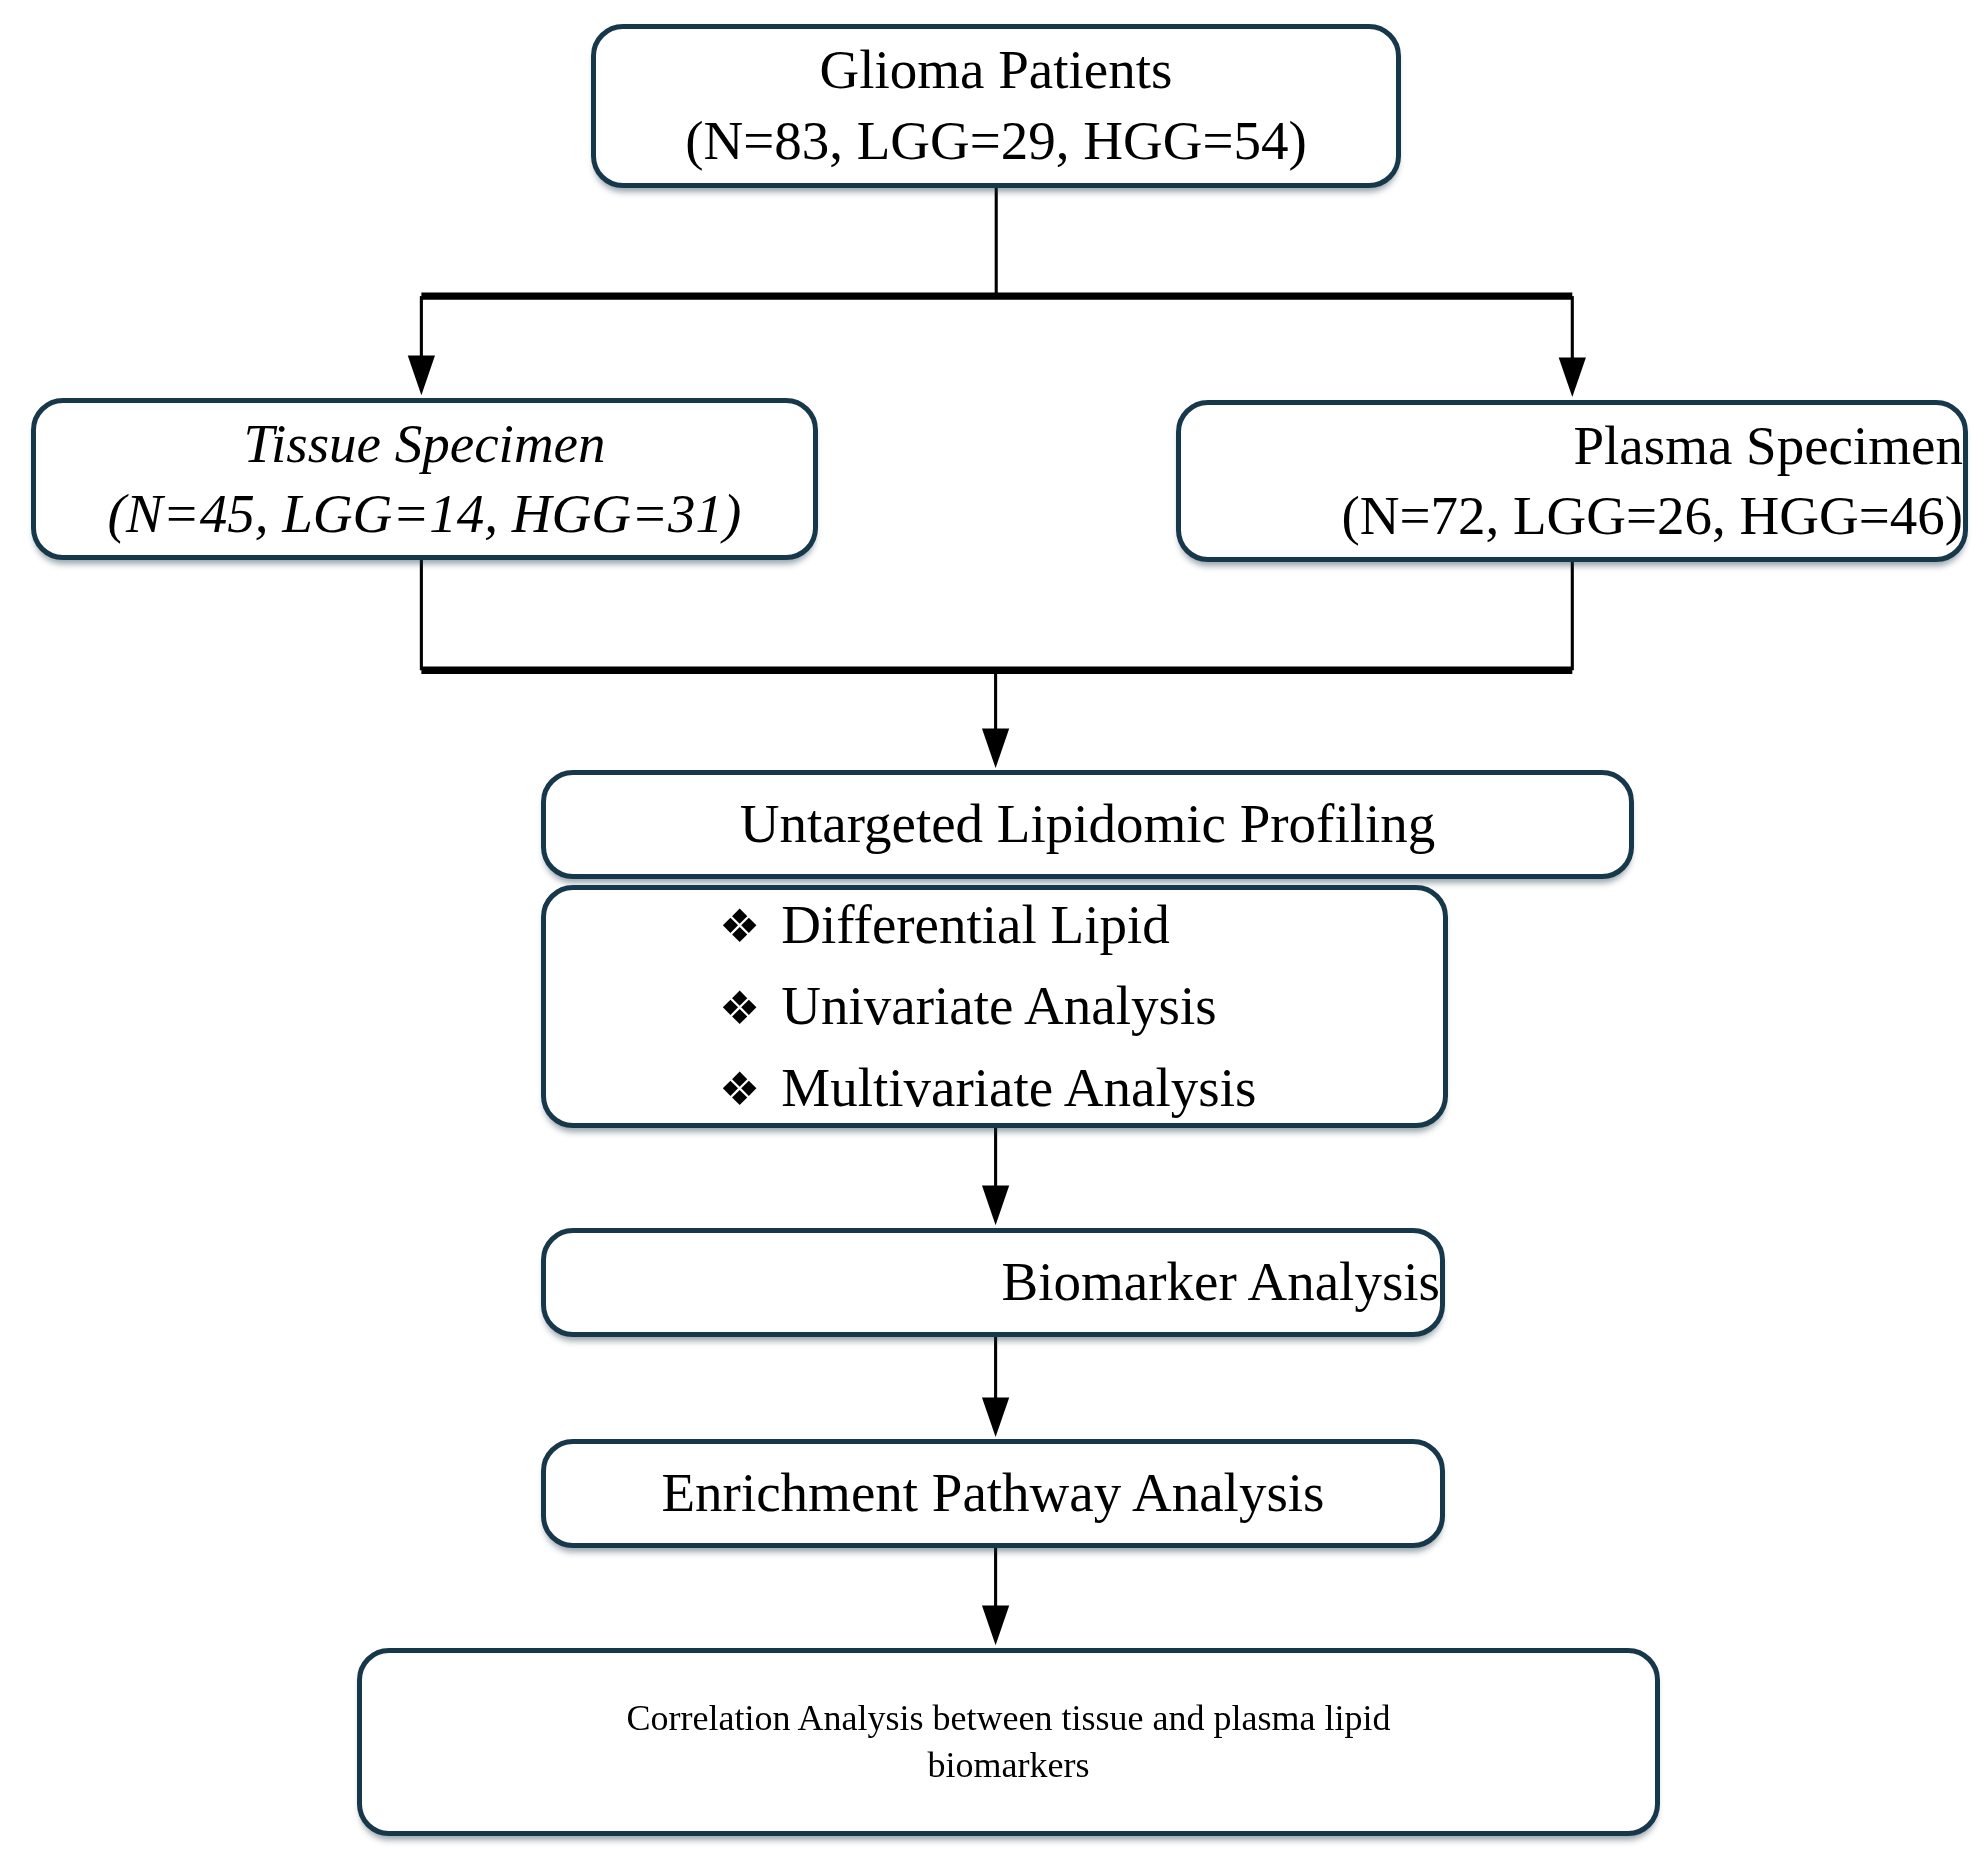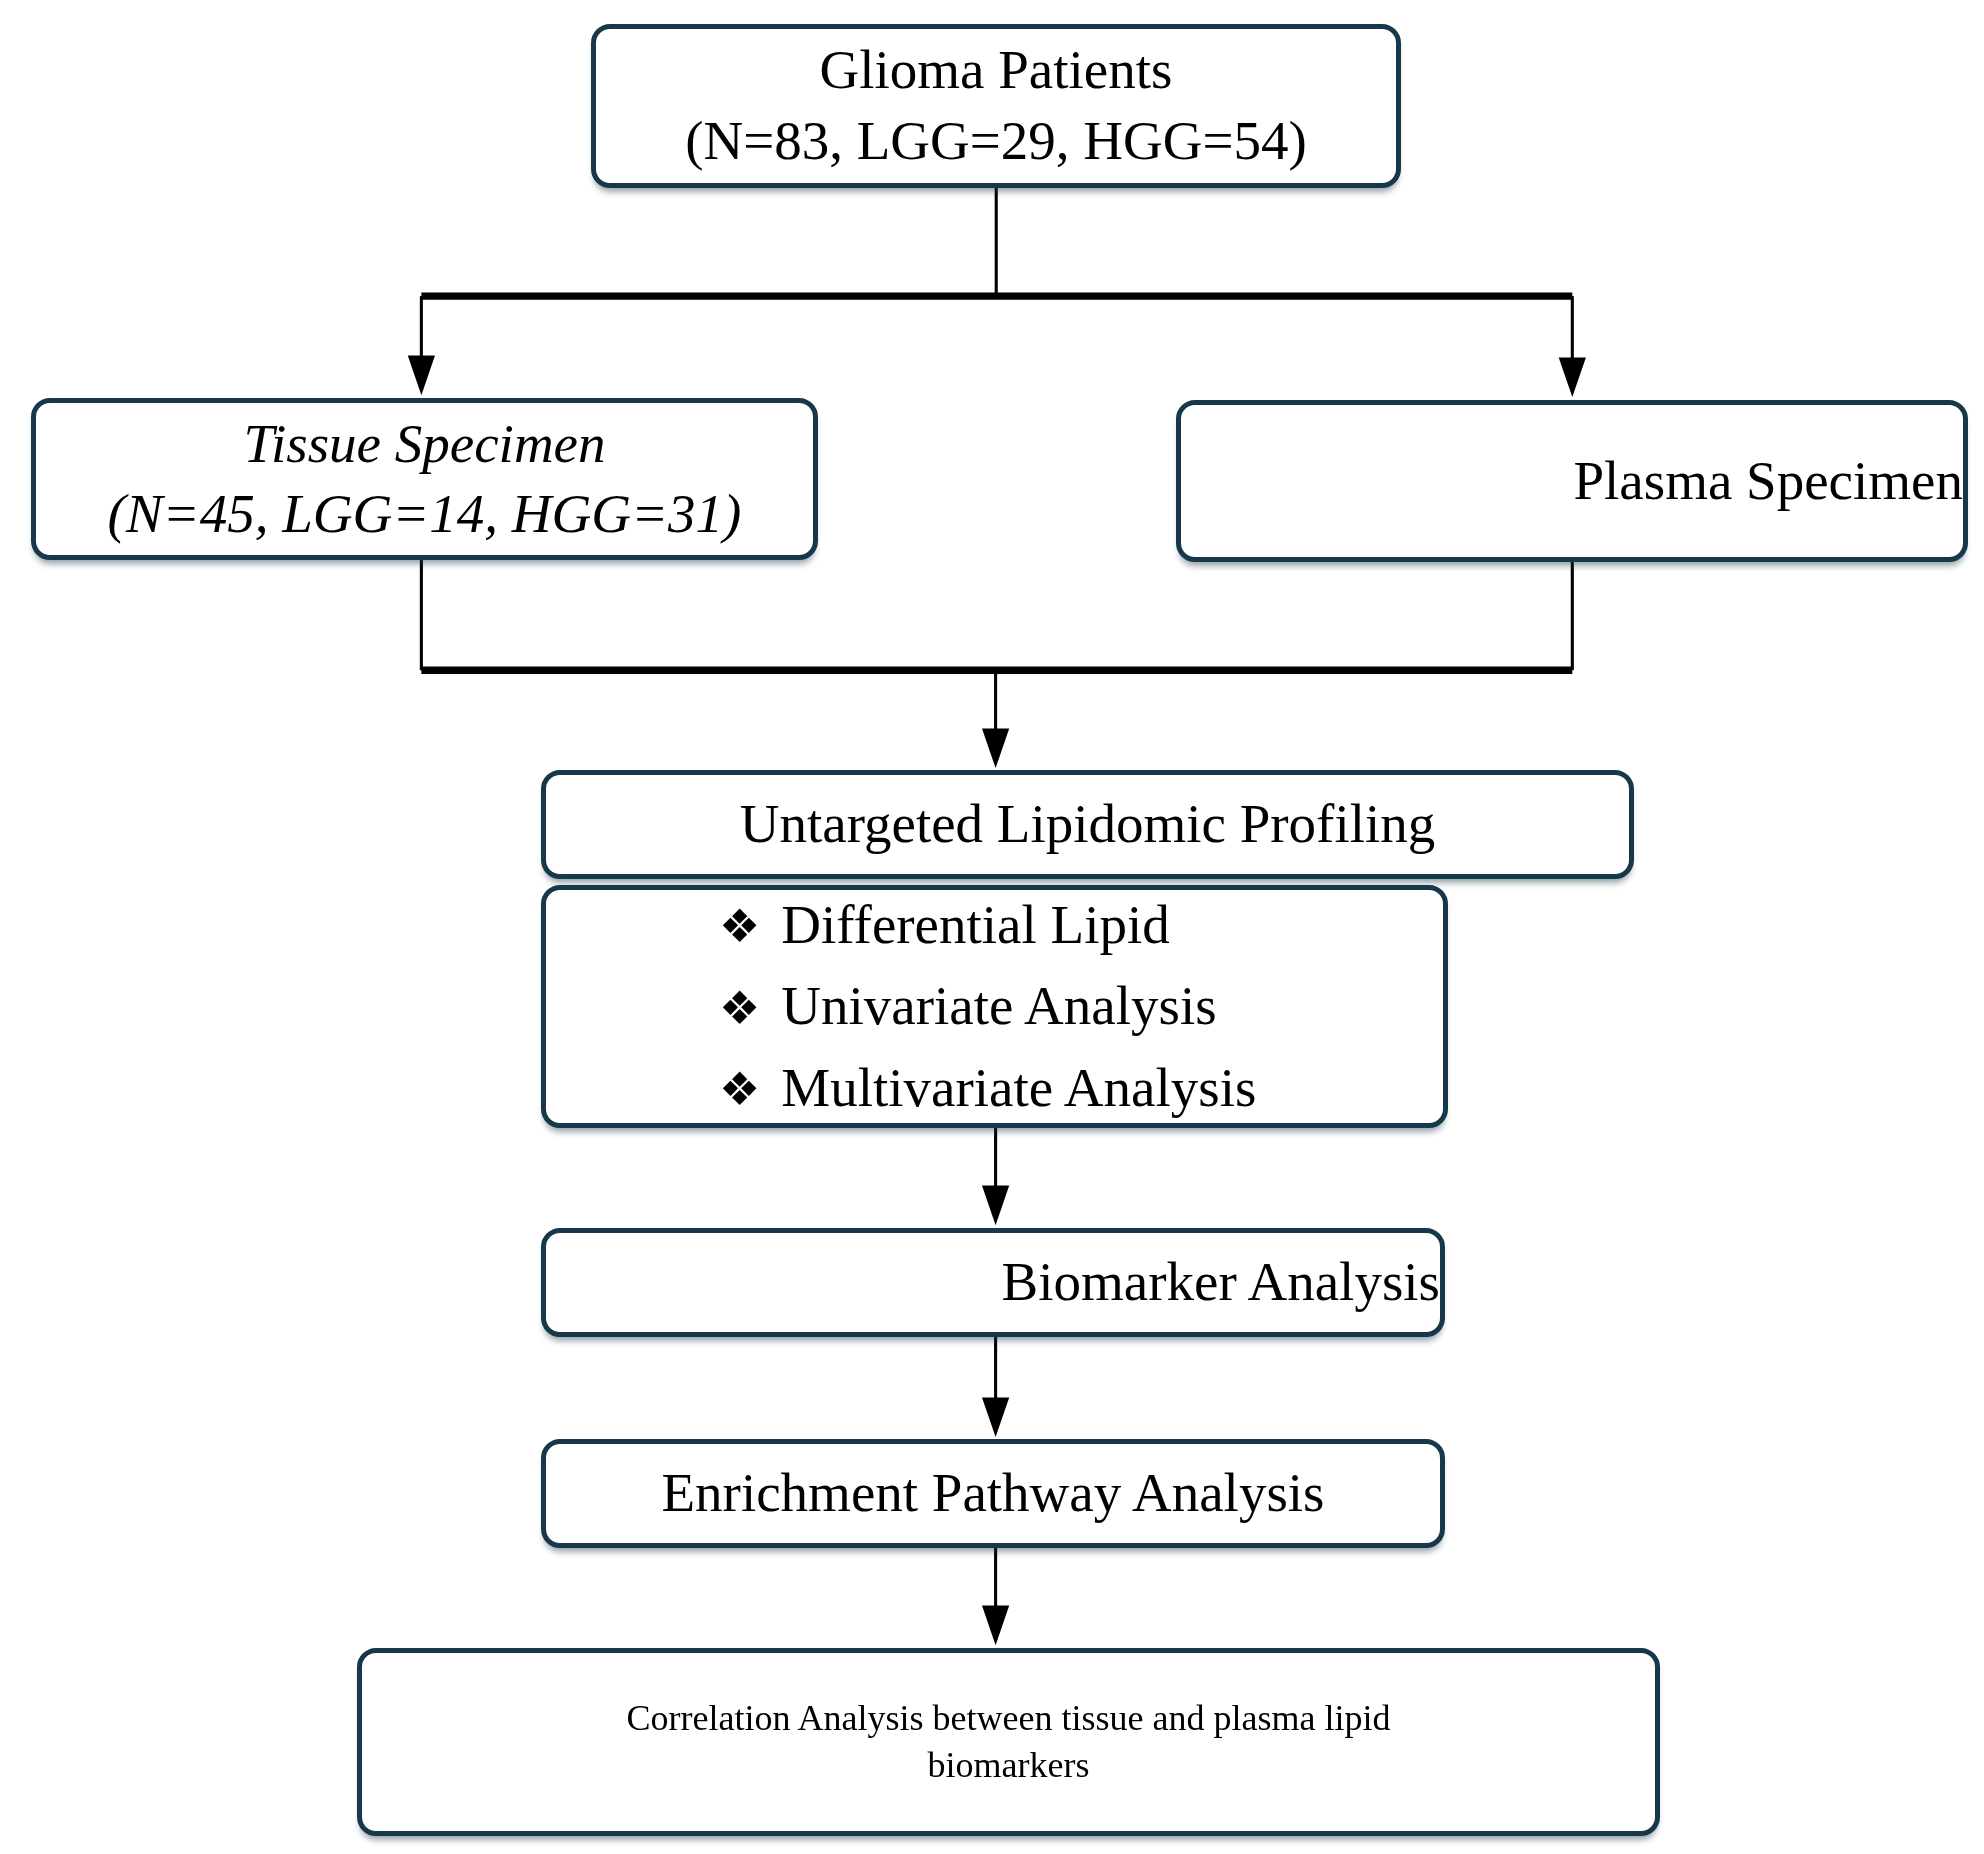--- a/index.html
+++ b/index.html
@@ -8,21 +8,21 @@
     width: 1985px;
     height: 1854px;
     background: #ffffff;
     font-family: "Liberation Serif", "DejaVu Serif", serif;
     color: #000000;
   }
   .fbox {
     position: absolute;
     box-sizing: border-box;
     border: 5.6px solid #17384a;
-    border-radius: 19px;
+    border-radius: 32px;
     background: #ffffff;
     display: flex;
     flex-direction: column;
     align-items: center;
     justify-content: center;
     text-align: center;
     font-size: 55px;
     line-height: 1.28;
     box-shadow: 0 6.2px 6.2px -3.1px rgba(30, 55, 72, 0.45);
   }
@@ -91,20 +91,21 @@
     <span class="line">(N=83, LGG=29, HGG=54)</span>
   </div>
 
   <div class="fbox" id="box-tissue">
     <span class="line">Tissue Specimen</span>
     <span class="line">(N=45, LGG=14, HGG=31)</span>
   </div>
 
   <div class="fbox" id="box-plasma">
     <span class="line">Plasma Specimen</span>
+    <span class="line">(N=72, LGG=26, HGG=46)</span>
   </div>
 
   <div class="fbox" id="box-profiling">
     <span class="line">Untargeted Lipidomic Profiling</span>
   </div>
 
   <div class="fbox" id="box-analyses">
     <div class="bullet-row">
       <span class="bullet">❖</span>
       <span>Differential Lipid</span>

